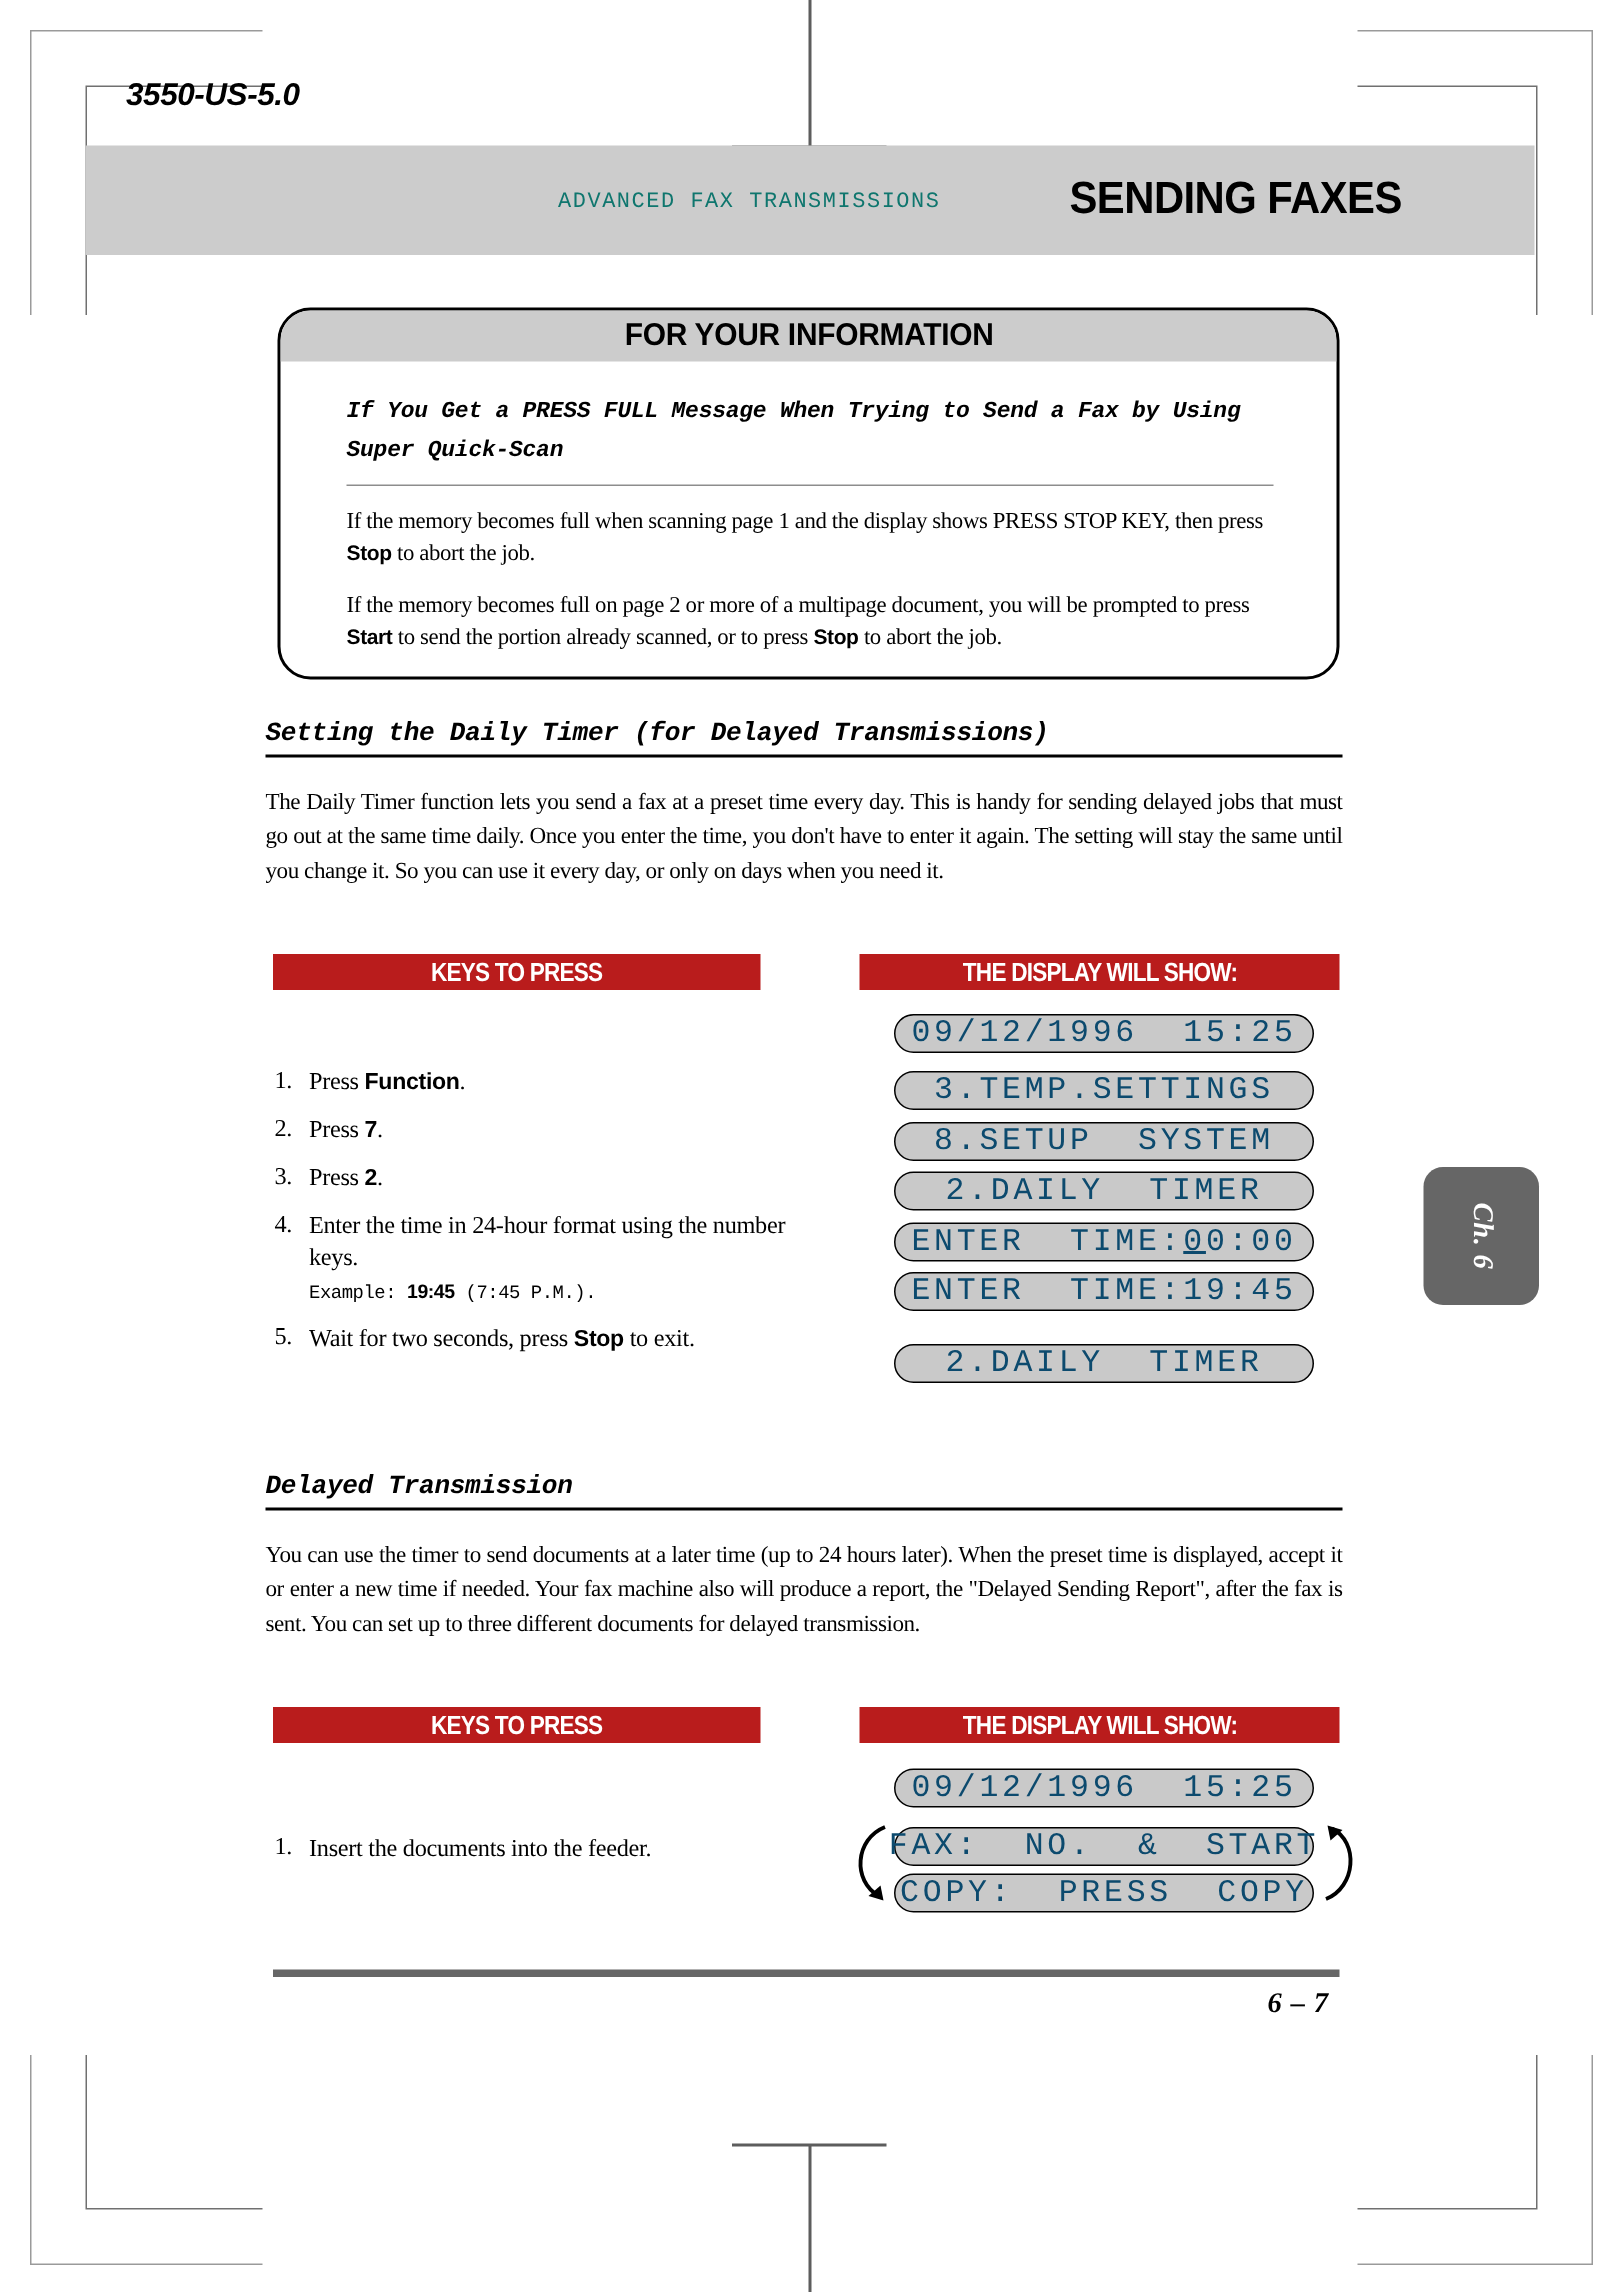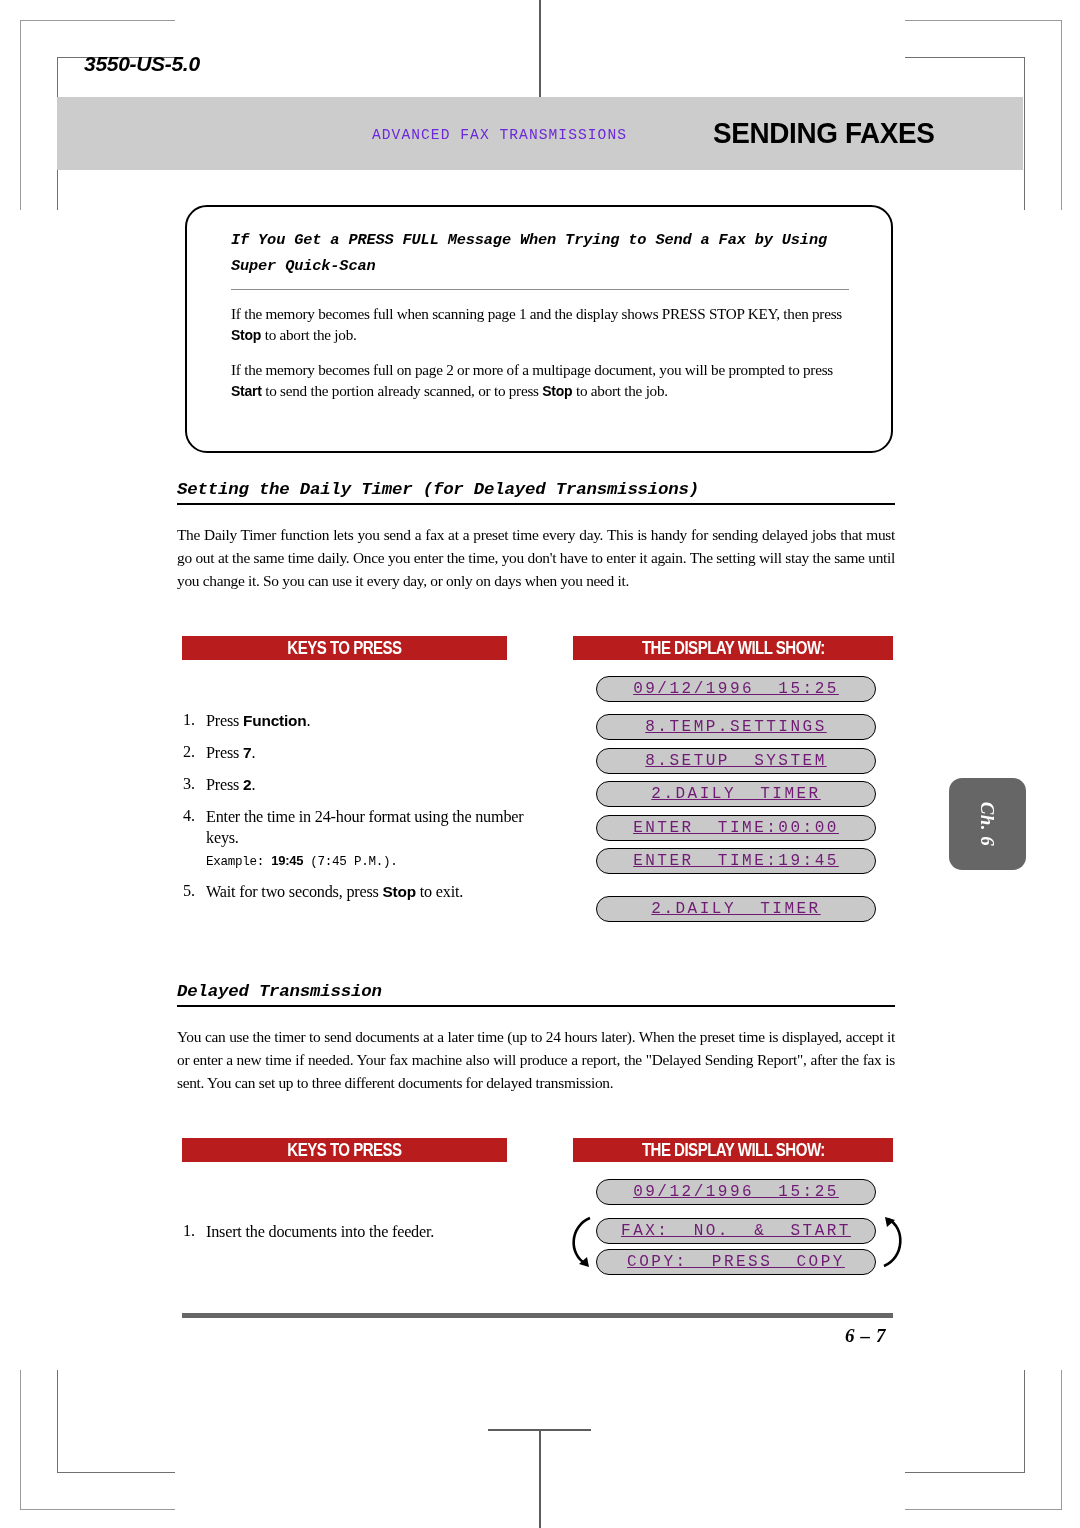--- a/index.html
+++ b/index.html
@@ -16,21 +16,21 @@
   .tick{position:absolute;background:#5d5d5d;}
 
   
   .header-band{
     position:absolute;left:57px;top:97px;width:966px;height:73px;
     background:#cccccc;
   }
   .header-kicker{
     position:absolute;left:372px;top:127px;
     font-family:"Liberation Mono",monospace;
-    font-size:14.6px;letter-spacing:1.05px;color:#6d28d9;
+    font-size:14.6px;letter-spacing:1.05px;color:#0f766e;
   }
   .header-title{
     position:absolute;left:713px;top:116px;
     font-family:"Liberation Sans",sans-serif;
     font-size:30px;font-weight:700;letter-spacing:-0.4px;
     transform:scaleX(0.93);transform-origin:left top;
   }
 
   
   .doccode{
@@ -105,22 +105,22 @@
   }
   .step-ex b{font-family:"Liberation Sans",sans-serif;font-weight:700;font-size:13px;}
 
   
   .lcd{
     position:absolute;width:280px;height:26px;
     background:#c9c9c9;border:1.6px solid #000;border-radius:14px;
     box-sizing:border-box;display:flex;align-items:center;justify-content:center;
   }
   .lcd span{
-    font-family:"Liberation Mono",monospace;font-size:16px;
-    letter-spacing:2.5px;white-space:pre;color:#701a75;text-decoration:underline;
+    font-family:"Liberation Mono",monospace;font-size:21px;
+    letter-spacing:2.5px;white-space:pre;color:#0c4a6e;
   }
   .lcd u{text-decoration:underline;text-underline-offset:1px;}
 
   
   .chtab{
     position:absolute;left:949px;top:778px;width:77px;height:92px;
     background:#666666;border-radius:13px;
     display:flex;align-items:center;justify-content:center;
   }
   .chtab span{
@@ -153,20 +153,23 @@
 <div class="tick" style="left:539px;top:1430px;width:1.6px;height:98px;"></div>
 <div class="tick" style="left:488px;top:1429px;width:103px;height:2.2px;"></div>
 
 <div class="doccode">3550-US-5.0</div>
 
 <div class="header-band"></div>
 <div class="header-kicker">ADVANCED FAX TRANSMISSIONS</div>
 <div class="header-title">SENDING FAXES</div>
 
 <div class="fyi">
+  <div class="fyi-head">
+    <span>FOR YOUR INFORMATION</span>
+  </div>
   <div class="fyi-body">
     <div class="fyi-sub">If You Get a PRESS FULL Message When Trying to Send a Fax by Using Super Quick-Scan</div>
     <div class="fyi-rule"></div>
     <p class="fyi-p"><span>If the memory becomes full when scanning page 1 and the display shows PRESS STOP KEY, then press </span><b>Stop</b><span> to abort the job.</span></p>
     <p class="fyi-p"><span>If the memory becomes full on page 2 or more of a multipage document, you will be prompted to press </span><b>Start</b><span> to send the portion already scanned, or to press </span><b>Stop</b><span> to abort the job.</span></p>
   </div>
 </div>
 
 <div class="sec" style="top:480px;">
   <div class="sec-title">Setting the Daily Timer (for Delayed Transmissions)</div>
@@ -204,21 +207,21 @@
   <div class="step" style="margin-top:11px;">
     <div class="step-n">5.</div>
     <div class="step-t"><span>Wait for two seconds, press </span><b>Stop</b><span> to exit.</span></div>
   </div>
 </div>
 
 <div class="lcd" style="left:596px;top:676px;">
     <span>09/12/1996  15:25</span>
   </div>
 <div class="lcd" style="left:596px;top:714px;">
-    <span>8.TEMP.SETTINGS</span>
+    <span>3.TEMP.SETTINGS</span>
   </div>
 <div class="lcd" style="left:596px;top:748px;">
     <span>8.SETUP  SYSTEM</span>
   </div>
 <div class="lcd" style="left:596px;top:781px;">
     <span>2.DAILY  TIMER</span>
   </div>
 <div class="lcd" style="left:596px;top:815px;">
     <span><span>ENTER  TIME:</span><u>0</u><span>0:00</span></span>
   </div>

